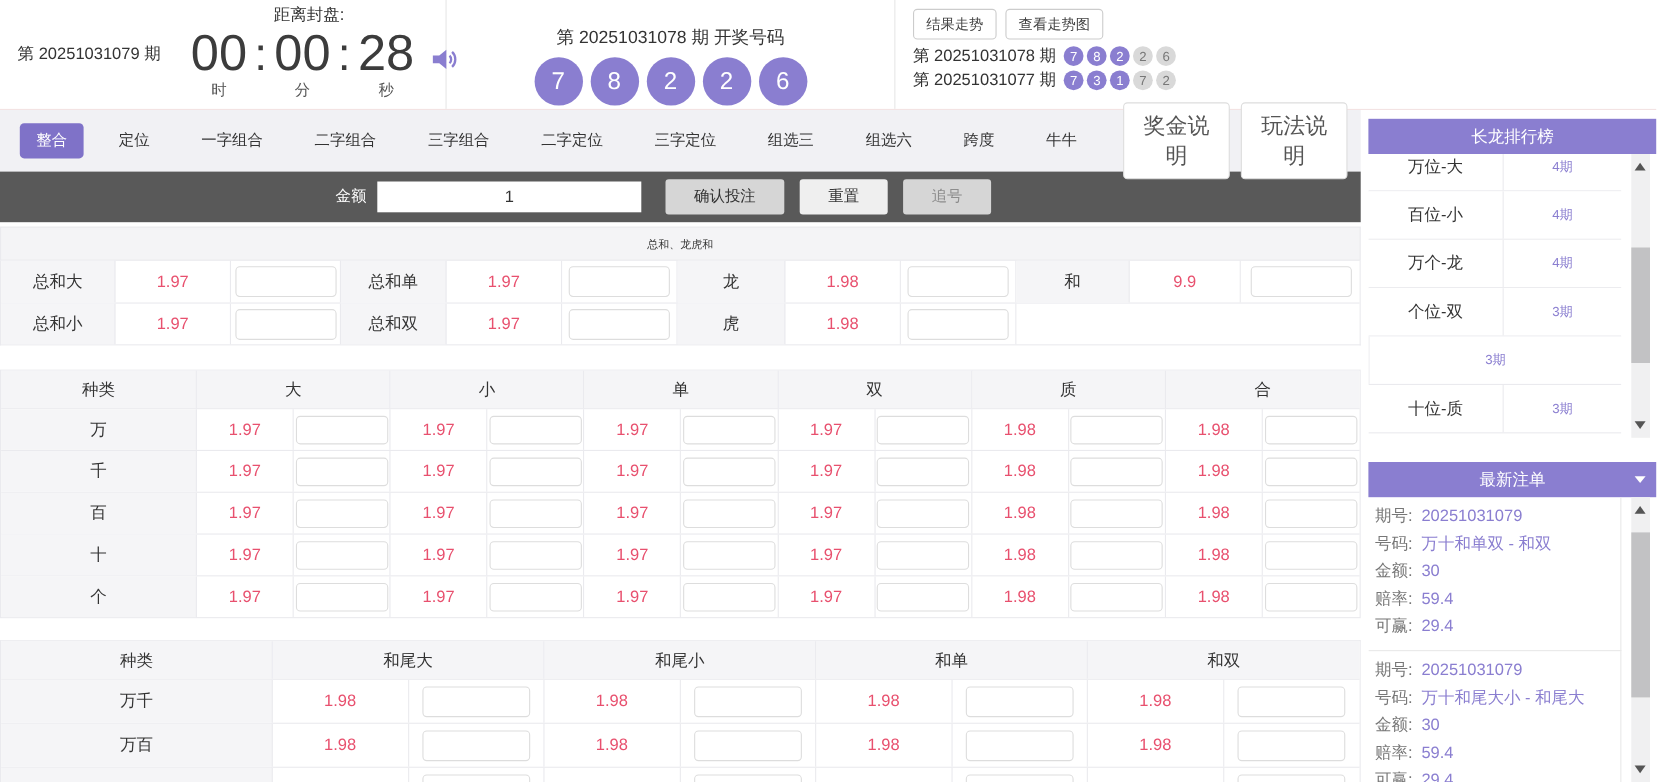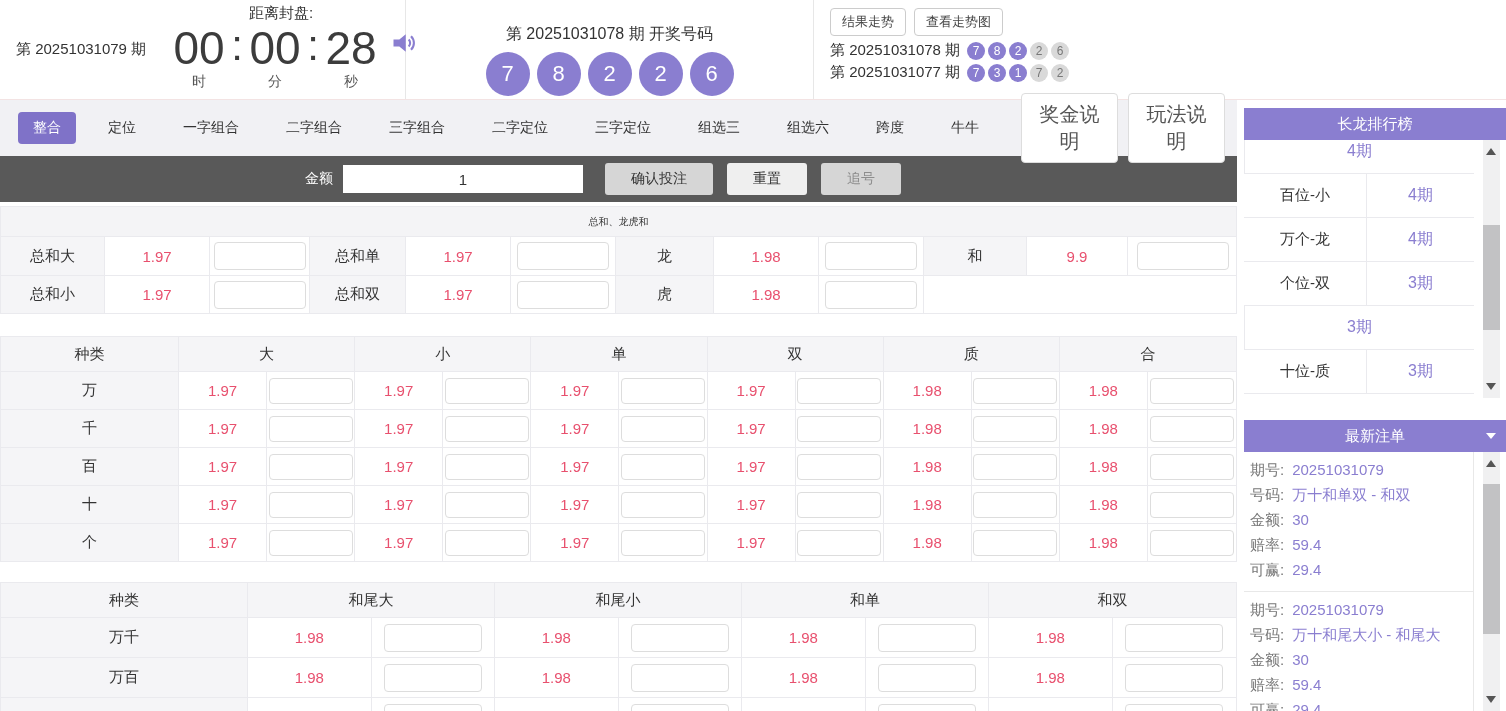--- a/index.html
+++ b/index.html
@@ -5,21 +5,21 @@
   * { margin:0; padding:0; box-sizing:border-box; }
   body { font-family:"Liberation Sans","DejaVu Sans",sans-serif; background:#fff; }
   .page { width:1506px; height:711px; position:relative; overflow:hidden; background:#fff; }
 
   
   .topbar { height:100px; display:flex; border-bottom:1px solid #f3e3e3; background:#fff; }
   .top-left { width:406px; position:relative; display:flex; align-items:center; border-right:1px solid #e7e7e7; }
   .issue-label { margin-left:16px; font-size:15px; color:#333; white-space:nowrap; }
   .cd-block { position:absolute; left:168px; top:4px; }
   .cd-label { text-align:center; font-size:15px; color:#333; margin-left:-24px; }
-  .cd-time { display:flex; align-items:flex-start; color:#3c3c3c; }
+  .cd-time { display:flex; align-items:flex-end; color:#3c3c3c; }
   .cd-seg { width:62px; text-align:center; font-size:46px; line-height:50px; }
   .cd-colon { width:14px; text-align:center; font-size:42px; line-height:46px; }
   .cd-units { display:flex; margin-left:0; }
   .cd-unit { width:62px; text-align:center; font-size:14px; color:#555; }
   .cd-ucolon { width:14px; }
   .speaker { margin-left:8px; margin-top:6px; }
 
   .top-center { width:408px; border-right:1px solid #e7e7e7; text-align:center; padding-top:24px; }
   .draw-title { font-size:16px; color:#333; }
   .balls { margin-top:7px; display:flex; justify-content:center; gap:7px; }
@@ -89,21 +89,21 @@
   
   .panel-head { height:32px; background:#8a7ed0; color:#fff; display:flex; align-items:center; justify-content:center;
                 font-size:15px; position:relative; flex:none; }
   .caret-down { position:absolute; right:10px; top:13px; width:0; height:0;
                 border-left:5px solid transparent; border-right:5px solid transparent; border-top:6px solid #fff; cursor:pointer; }
   .dragon-body { position:relative; height:258px; flex:none; }
   .dragon-clip { overflow:hidden; height:100%; width:230px; }
   .dragon-rows { margin-top:-10px; }
   .d-row { display:flex; height:44px; border-bottom:1px solid #eaeaee; background:#fff; }
   .d-name { width:122px; display:flex; align-items:center; justify-content:center; font-size:15px; color:#333; }
-  .d-count { flex:1; display:flex; align-items:center; justify-content:center; font-size:16px; color:#8a7ed0; border-left:1px solid #eaeaee; }
+  .d-count { flex:1; display:flex; align-items:center; justify-content:center; font-size:12px; color:#8a7ed0; border-left:1px solid #eaeaee; }
   .side-gap { height:22px; flex:none; }
 
   .orders-panel { flex:1; display:flex; flex-direction:column; min-height:0; }
   .orders-body { position:relative; flex:1; overflow:hidden; }
   .orders-list { width:230px; }
   .order-entry { padding:5px 0 9px 6px; border-right:1px solid #e8e8e8; border-bottom:1px solid #e8e8e8; }
   .o-line { display:flex; font-size:15px; line-height:25px; }
   .o-label { color:#777; margin-right:8px; white-space:nowrap; }
   .o-val { color:#8a7ed0; }
 
@@ -477,20 +477,21 @@
     </div>
 
     <div class="side">
       <div class="panel-head">
         <span>长龙排行榜</span>
       </div>
       <div class="dragon-body">
         <div class="dragon-clip">
           <div class="dragon-rows">
               <div class="d-row">
+                <div class="d-name">万位-大</div>
                 <div class="d-count">4期</div>
               </div>
               <div class="d-row">
                 <div class="d-name">百位-小</div>
                 <div class="d-count">4期</div>
               </div>
               <div class="d-row">
                 <div class="d-name">万个-龙</div>
                 <div class="d-count">4期</div>
               </div>

